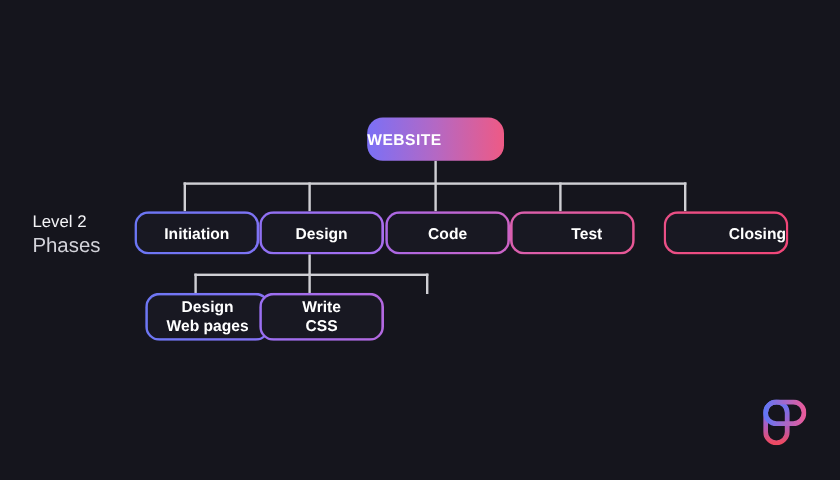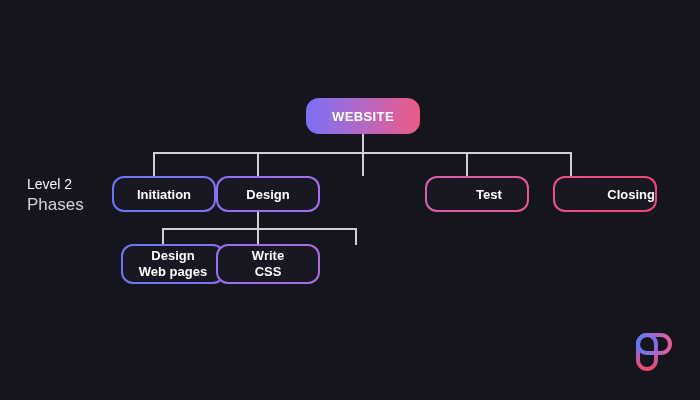--- a/index.html
+++ b/index.html
@@ -34,21 +34,21 @@
   .node.lvl3{
     height:40px;
     line-height:1.22;
     white-space:pre-line;
   }
   .root-node{
     position:absolute;
     left:306px;top:98px;width:114px;height:36px;
     border-radius:13px;
     background:linear-gradient(90deg,var(--c1),var(--cm),var(--c2));
-    display:flex;align-items:center;justify-content:center;
+    display:flex;align-items:center;justify-content:flex-start;
     color:var(--tc,#ffffff);
     font-size:13px;font-weight:bold;letter-spacing:.4px;
   }
   .side-label{
     position:absolute;left:27px;top:176px;
     color:#f4f4f7;
   }
   .side-label .title{font-size:14px;font-weight:normal;}
   .side-label .sub{font-size:17px;color:#d3d3da;margin-top:3px;}
   .logo{
@@ -80,20 +80,23 @@
   <div class="root-node" style="--c1: #7b70f6; --cm: #b468c4; --c2: #ee5a85; --tc: #ffffff;">
     <span>WEBSITE</span>
   </div>
 
   <div class="node" style="left: 112px; top: 176px; --c1: #6b76f4; --c2: #7e73f4;">
     <span>Initiation</span>
   </div>
   <div class="node" style="left: 216px; top: 176px; --c1: #8f70f3; --c2: #a96ef0;">
     <span>Design</span>
   </div>
+  <div class="node" style="left: 321px; top: 176px; --c1: #ab68e5; --c2: #cc63c5;">
+    <span>Code</span>
+  </div>
   <div class="node" style="left: 425px; top: 176px; padding-left: 24px; --c1: #d95fae; --c2: #e85795;">
     <span>Test</span>
   </div>
   <div class="node" style="left: 553px; top: 176px; justify-content: flex-end; --c1: #ea4f86; --c2: #f04678;">
     <span>Closing</span>
   </div>
 
   <div class="node lvl3" style="left: 121px; top: 244px; --c1: #6d77f4; --c2: #8571f4;">
     <span>Design
 Web pages</span>

